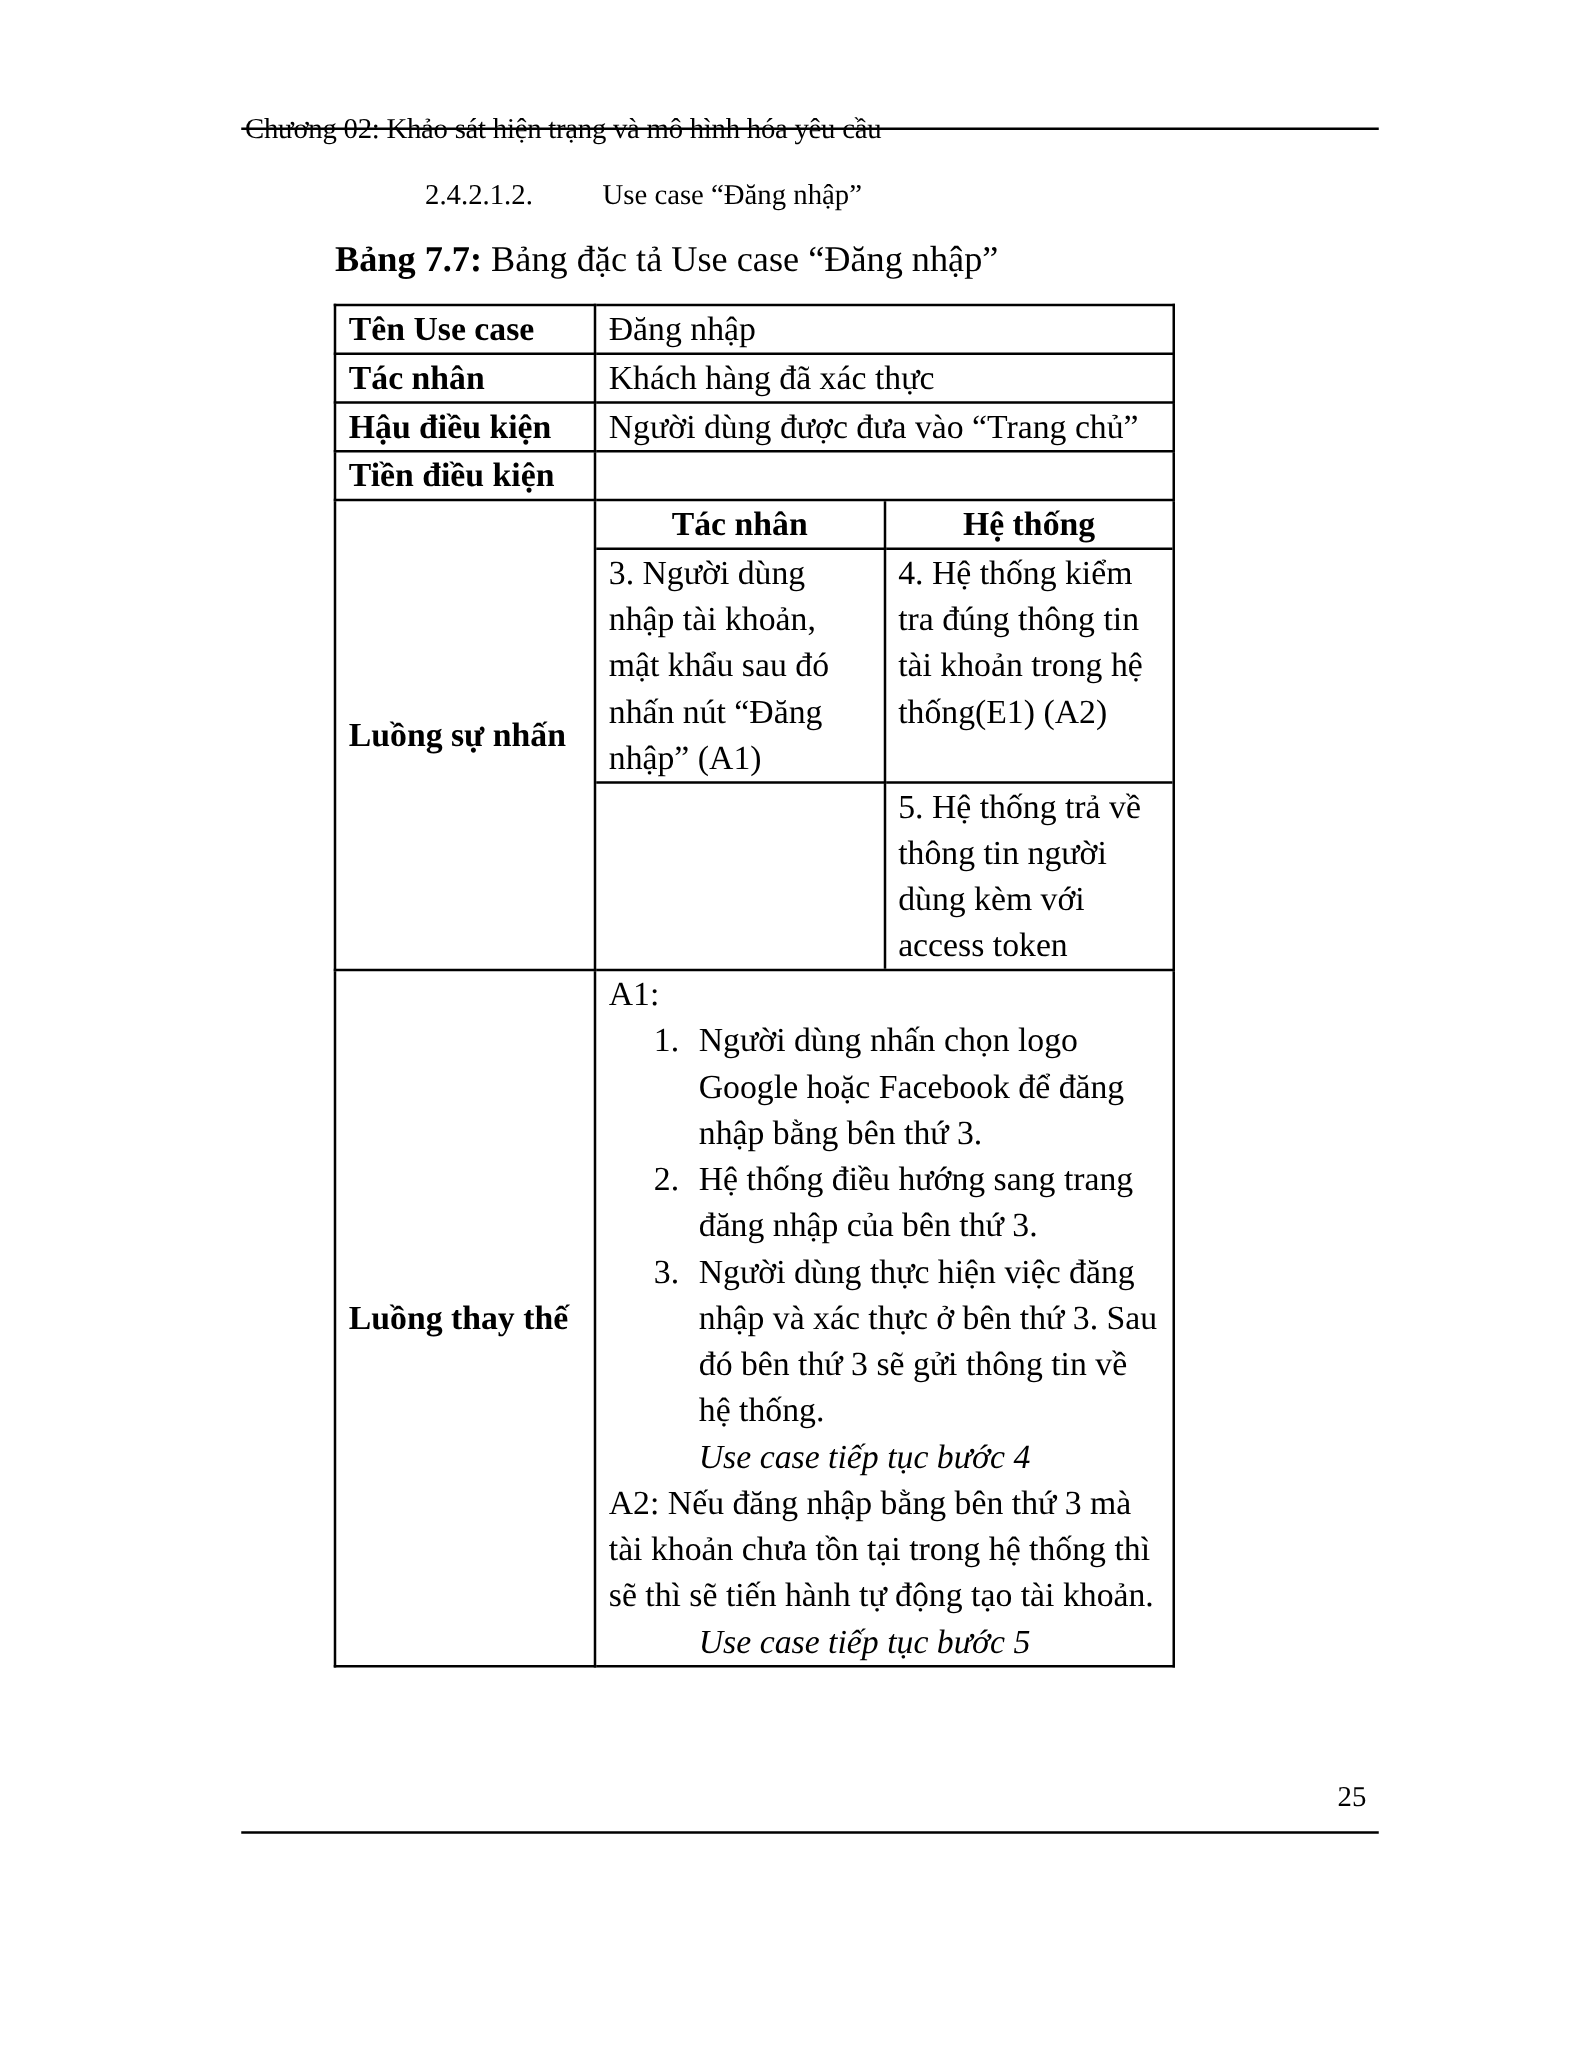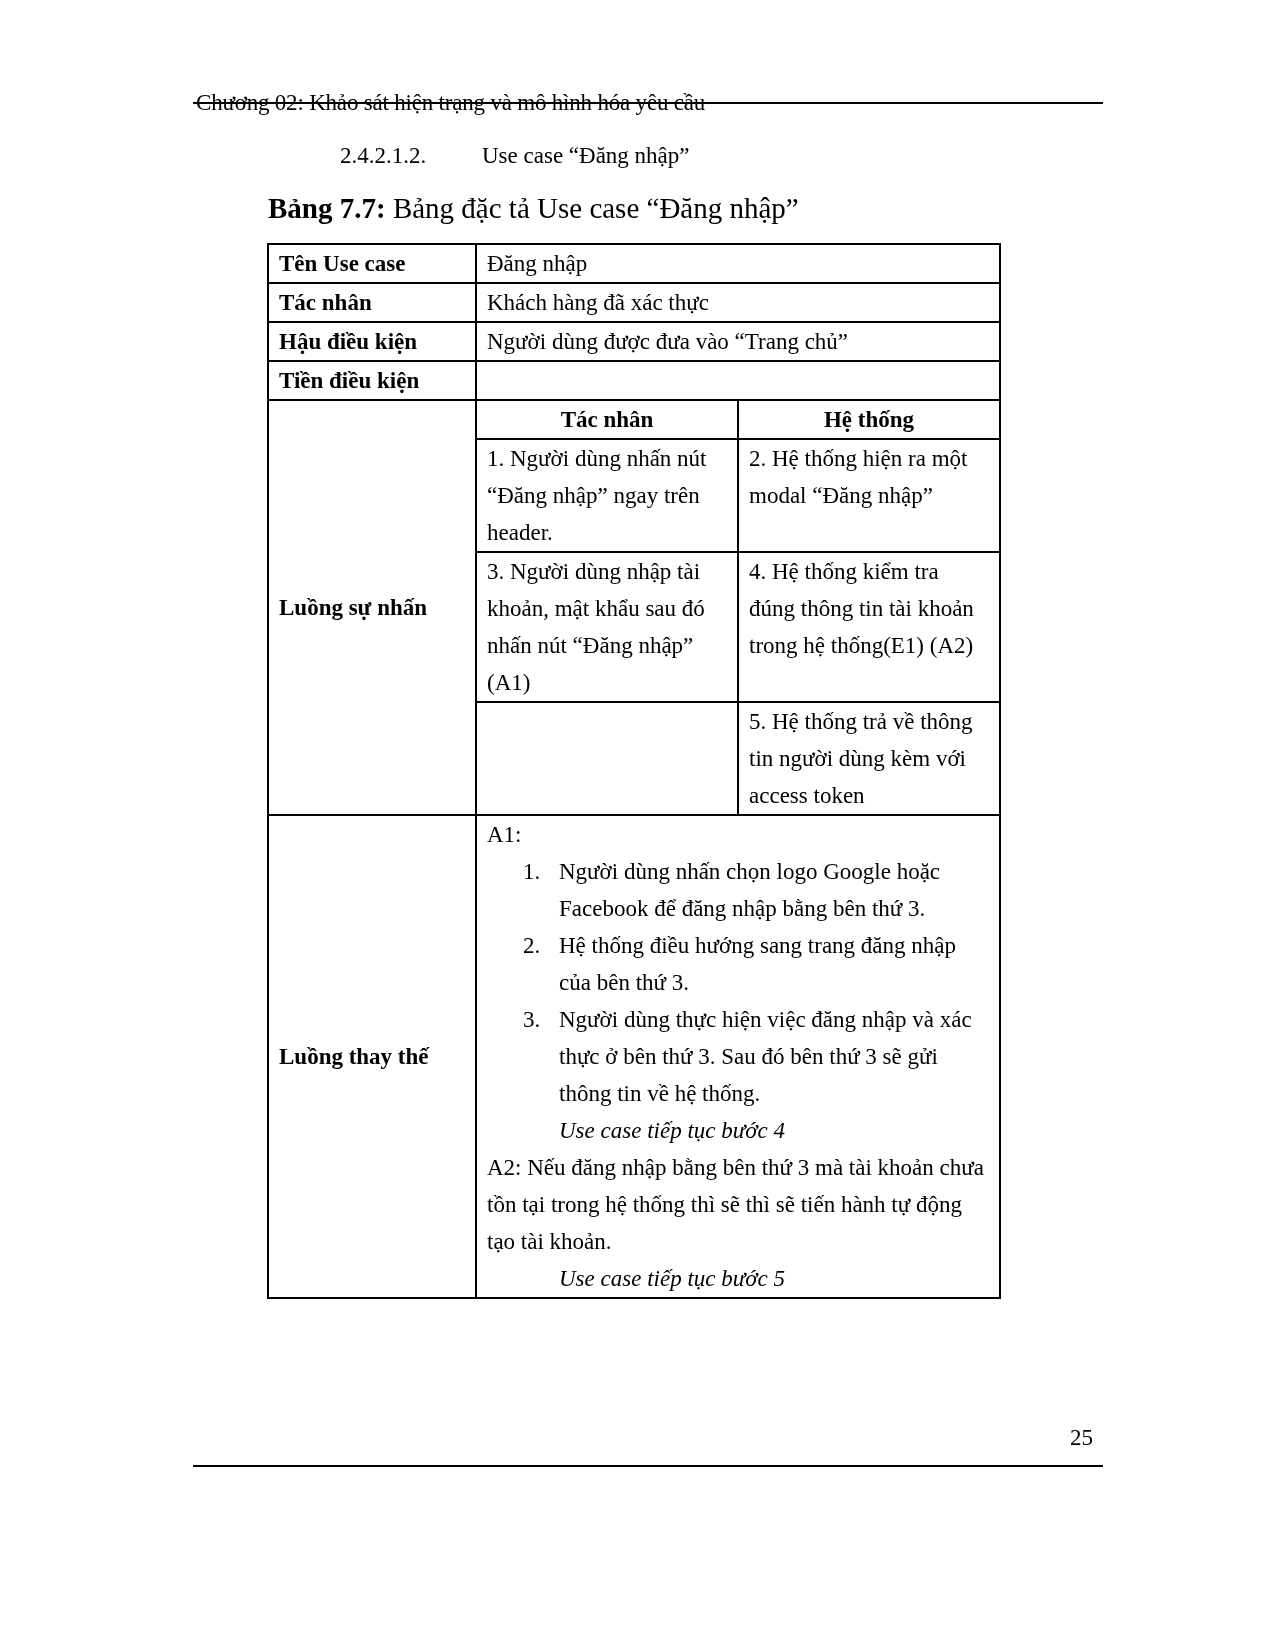--- a/index.html
+++ b/index.html
@@ -52,23 +52,23 @@
       font-size: 29px;
       line-height: 30px;
       white-space: nowrap;
     }
     .caption b { font-weight: bold; }
 
     table.spec {
       position: absolute;
       left: 267px;
       top: 243px;
-      width: 734px;
+      width: 673px;
       border-collapse: collapse;
-      font-size: 23px;
+      font-size: 27px;
       line-height: 37px;
     }
     table.spec td {
       border: 2px solid #000;
       vertical-align: top;
       padding: 0 10px;
     }
     table.spec td.label {
       width: 186px;
       font-weight: bold;
@@ -163,24 +163,20 @@
     <td></td>
   </tr>
   <tr>
     <td class="label mid">Luồng sự nhấn</td>
     <td class="flow-wrap">
       <table class="inner">
         <tbody>
               <tr>
           <td class="hd">Tác nhân</td>
           <td class="hd">Hệ thống</td>
-        </tr>
-        <tr>
-          <td>1. Người dùng nhấn nút “Đăng nhập” ngay trên header.</td>
-          <td>2. Hệ thống hiện ra một modal “Đăng nhập”</td>
         </tr>
         <tr>
           <td>3. Người dùng nhập tài khoản, mật khẩu sau đó nhấn nút “Đăng nhập” (A1)</td>
           <td>4. Hệ thống kiểm tra đúng thông tin tài khoản trong hệ thống(E1) (A2)</td>
         </tr>
         <tr>
           <td></td>
           <td>5. Hệ thống trả về thông tin người dùng kèm với access token</td>
         </tr>
       </tbody>

